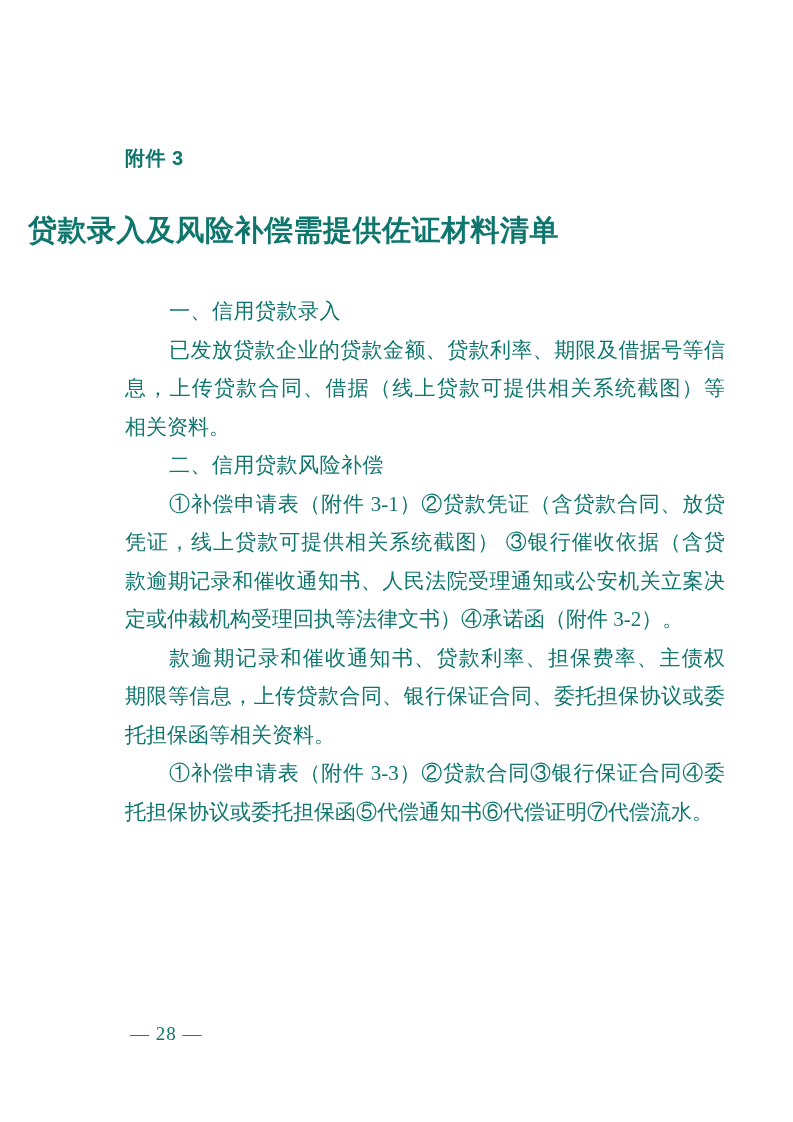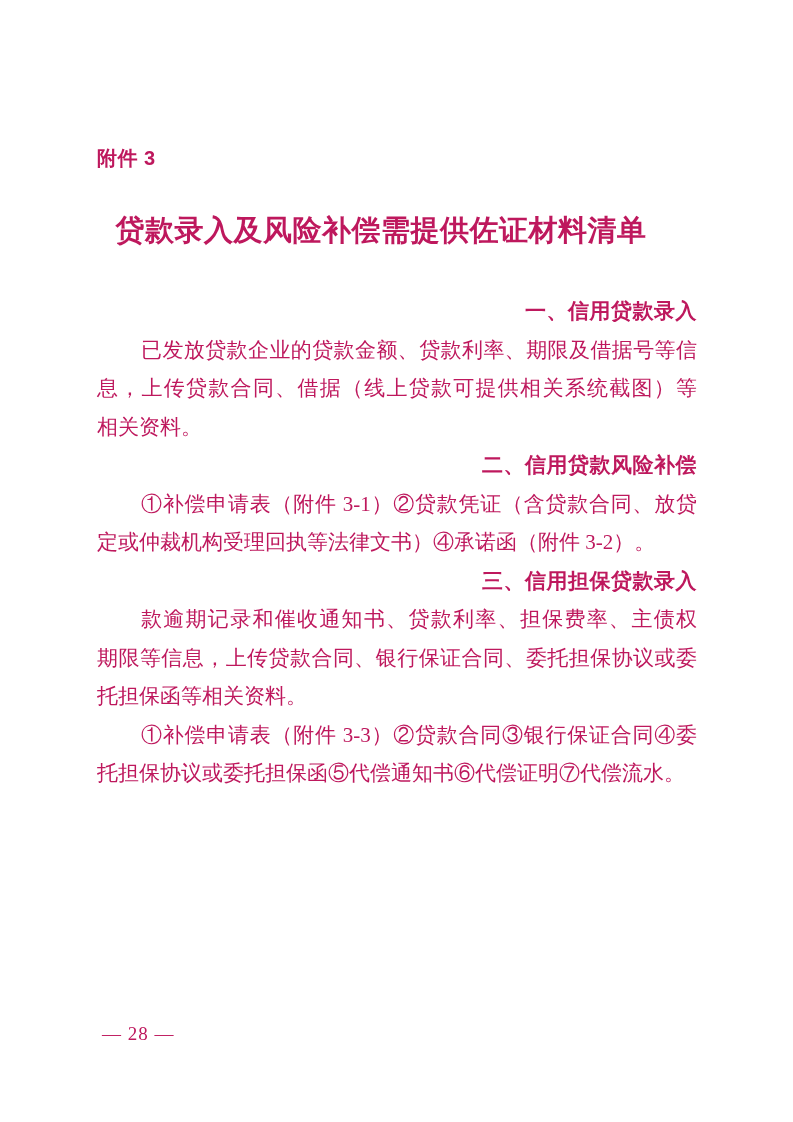--- a/index.html
+++ b/index.html
@@ -5,63 +5,62 @@
   html, body {
     margin: 0;
     padding: 0;
     background: #ffffff;
   }
   .page {
     position: relative;
     width: 762px;
     height: 1122px;
     background: #ffffff;
-    color: #be185d;
+    color: #0f766e;
     overflow: hidden;
     font-family: "Liberation Serif", serif;
+    margin-left: 28px;
   }
   .attachment-label {
     position: absolute;
     left: 97px;
     top: 146px;
     font-family: "Liberation Sans", sans-serif;
     font-weight: bold;
     font-size: 20px;
     line-height: 24px;
     letter-spacing: 0.5px;
     white-space: nowrap;
   }
   .doc-title {
     position: absolute;
     left: 0;
     top: 211px;
     width: 100%;
-    text-align: center;
     font-family: "Liberation Serif", serif;
     font-weight: bold;
     font-size: 29px;
     line-height: 38px;
     letter-spacing: 0.5px;
     white-space: nowrap;
   }
   .content {
     position: absolute;
     left: 97px;
     top: 292px;
     width: 600px;
   }
   .section-heading {
     font-family: "Liberation Sans", sans-serif;
-    font-weight: bold;
+    font-weight: normal;
     font-size: 21px;
     line-height: 38.5px;
     text-indent: 44px;
     letter-spacing: 0.5px;
     white-space: nowrap;
-    text-align: right;
   }
   .line {
     font-family: "Liberation Serif", serif;
     font-size: 21px;
     line-height: 38.5px;
     text-align: justify;
     text-align-last: justify;
     text-justify: inter-character;
   }
   .line.first {
@@ -95,25 +94,26 @@
     <div class="section">
       <div class="section-heading">一、信用贷款录入</div>
       <div class="line first">已发放贷款企业的贷款金额、贷款利率、期限及借据号等信</div>
       <div class="line">息，上传贷款合同、借据（线上贷款可提供相关系统截图）等</div>
       <div class="line last">相关资料。</div>
     </div>
 
     <div class="section">
       <div class="section-heading">二、信用贷款风险补偿</div>
       <div class="line first">①补偿申请表（附件 3-1）②贷款凭证（含贷款合同、放贷</div>
+      <div class="line">凭证，线上贷款可提供相关系统截图） ③银行催收依据（含贷</div>
+      <div class="line">款逾期记录和催收通知书、人民法院受理通知或公安机关立案决</div>
       <div class="line last">定或仲裁机构受理回执等法律文书）④承诺函（附件 3-2）。</div>
     </div>
 
     <div class="section">
-      <div class="section-heading">三、信用担保贷款录入</div>
       <div class="line first">款逾期记录和催收通知书、贷款利率、担保费率、主债权</div>
       <div class="line">期限等信息，上传贷款合同、银行保证合同、委托担保协议或委</div>
       <div class="line last">托担保函等相关资料。</div>
     </div>
 
     <div class="section">
       <div class="line first">①补偿申请表（附件 3-3）②贷款合同③银行保证合同④委</div>
       <div class="line last">托担保协议或委托担保函⑤代偿通知书⑥代偿证明⑦代偿流水。</div>
     </div>
 

